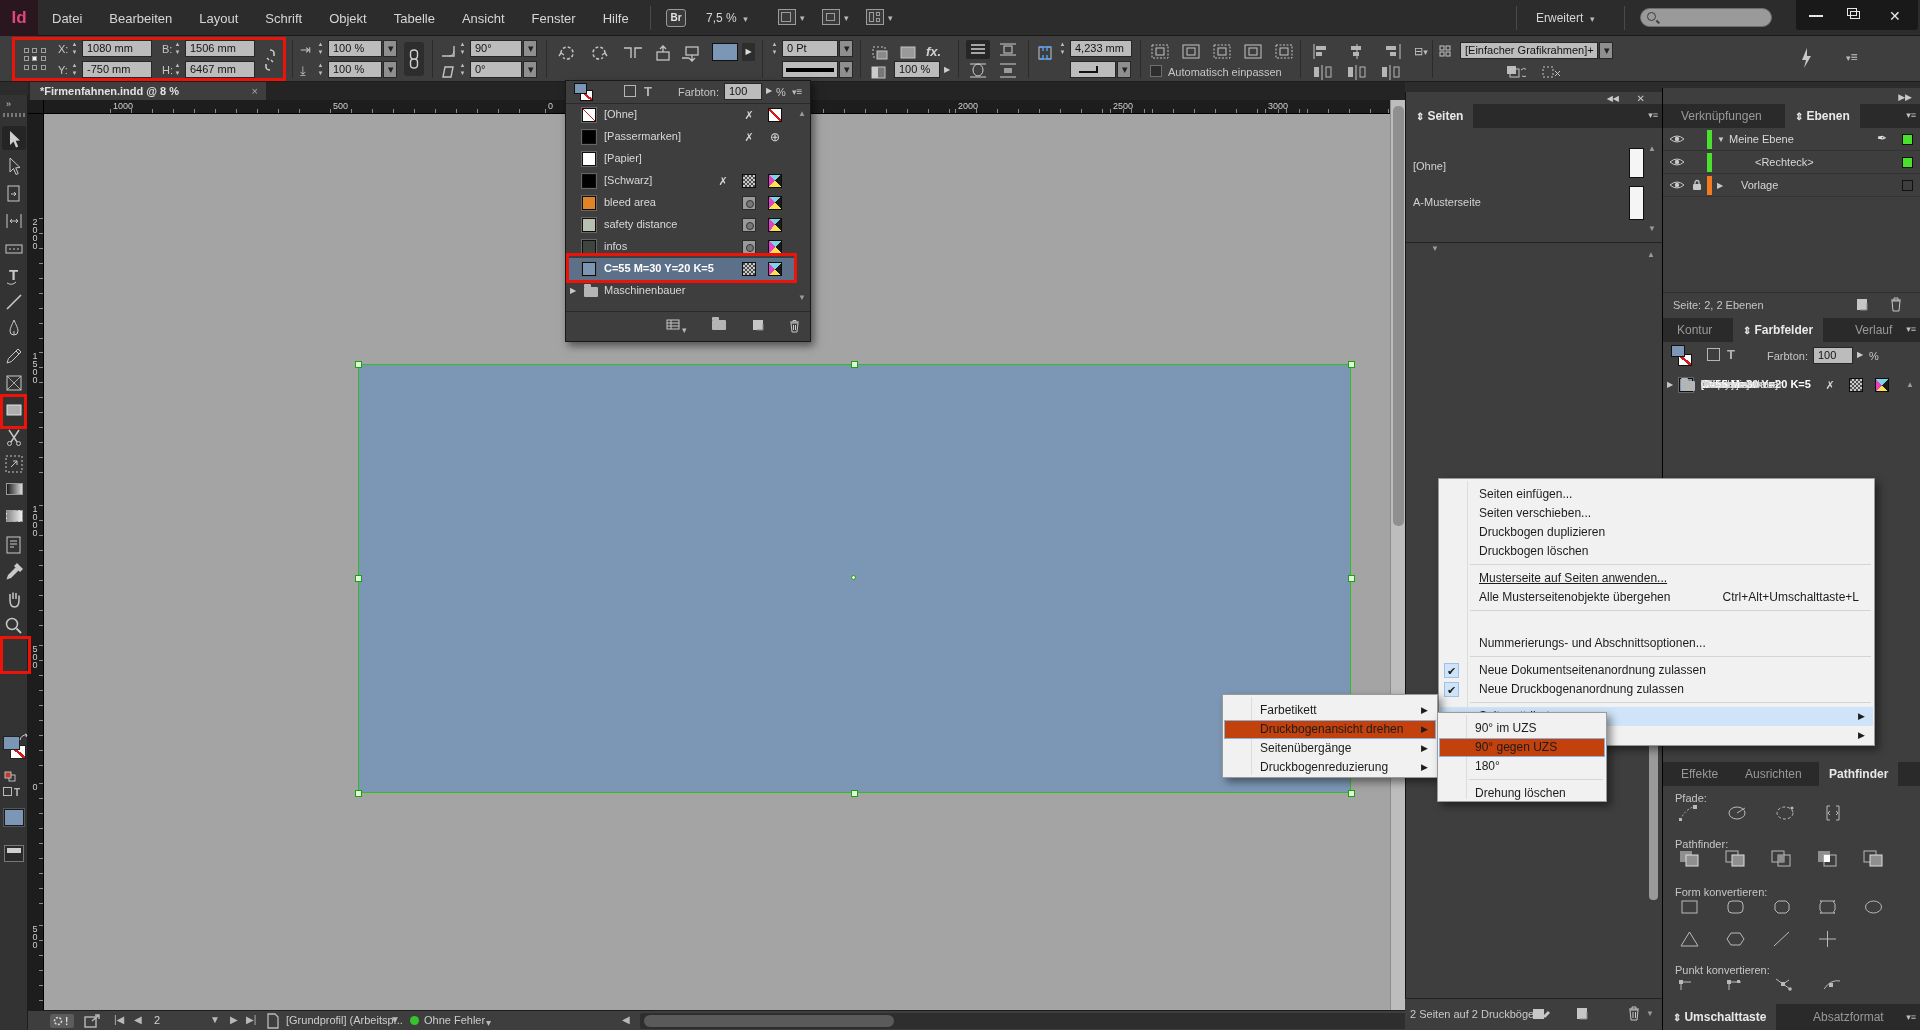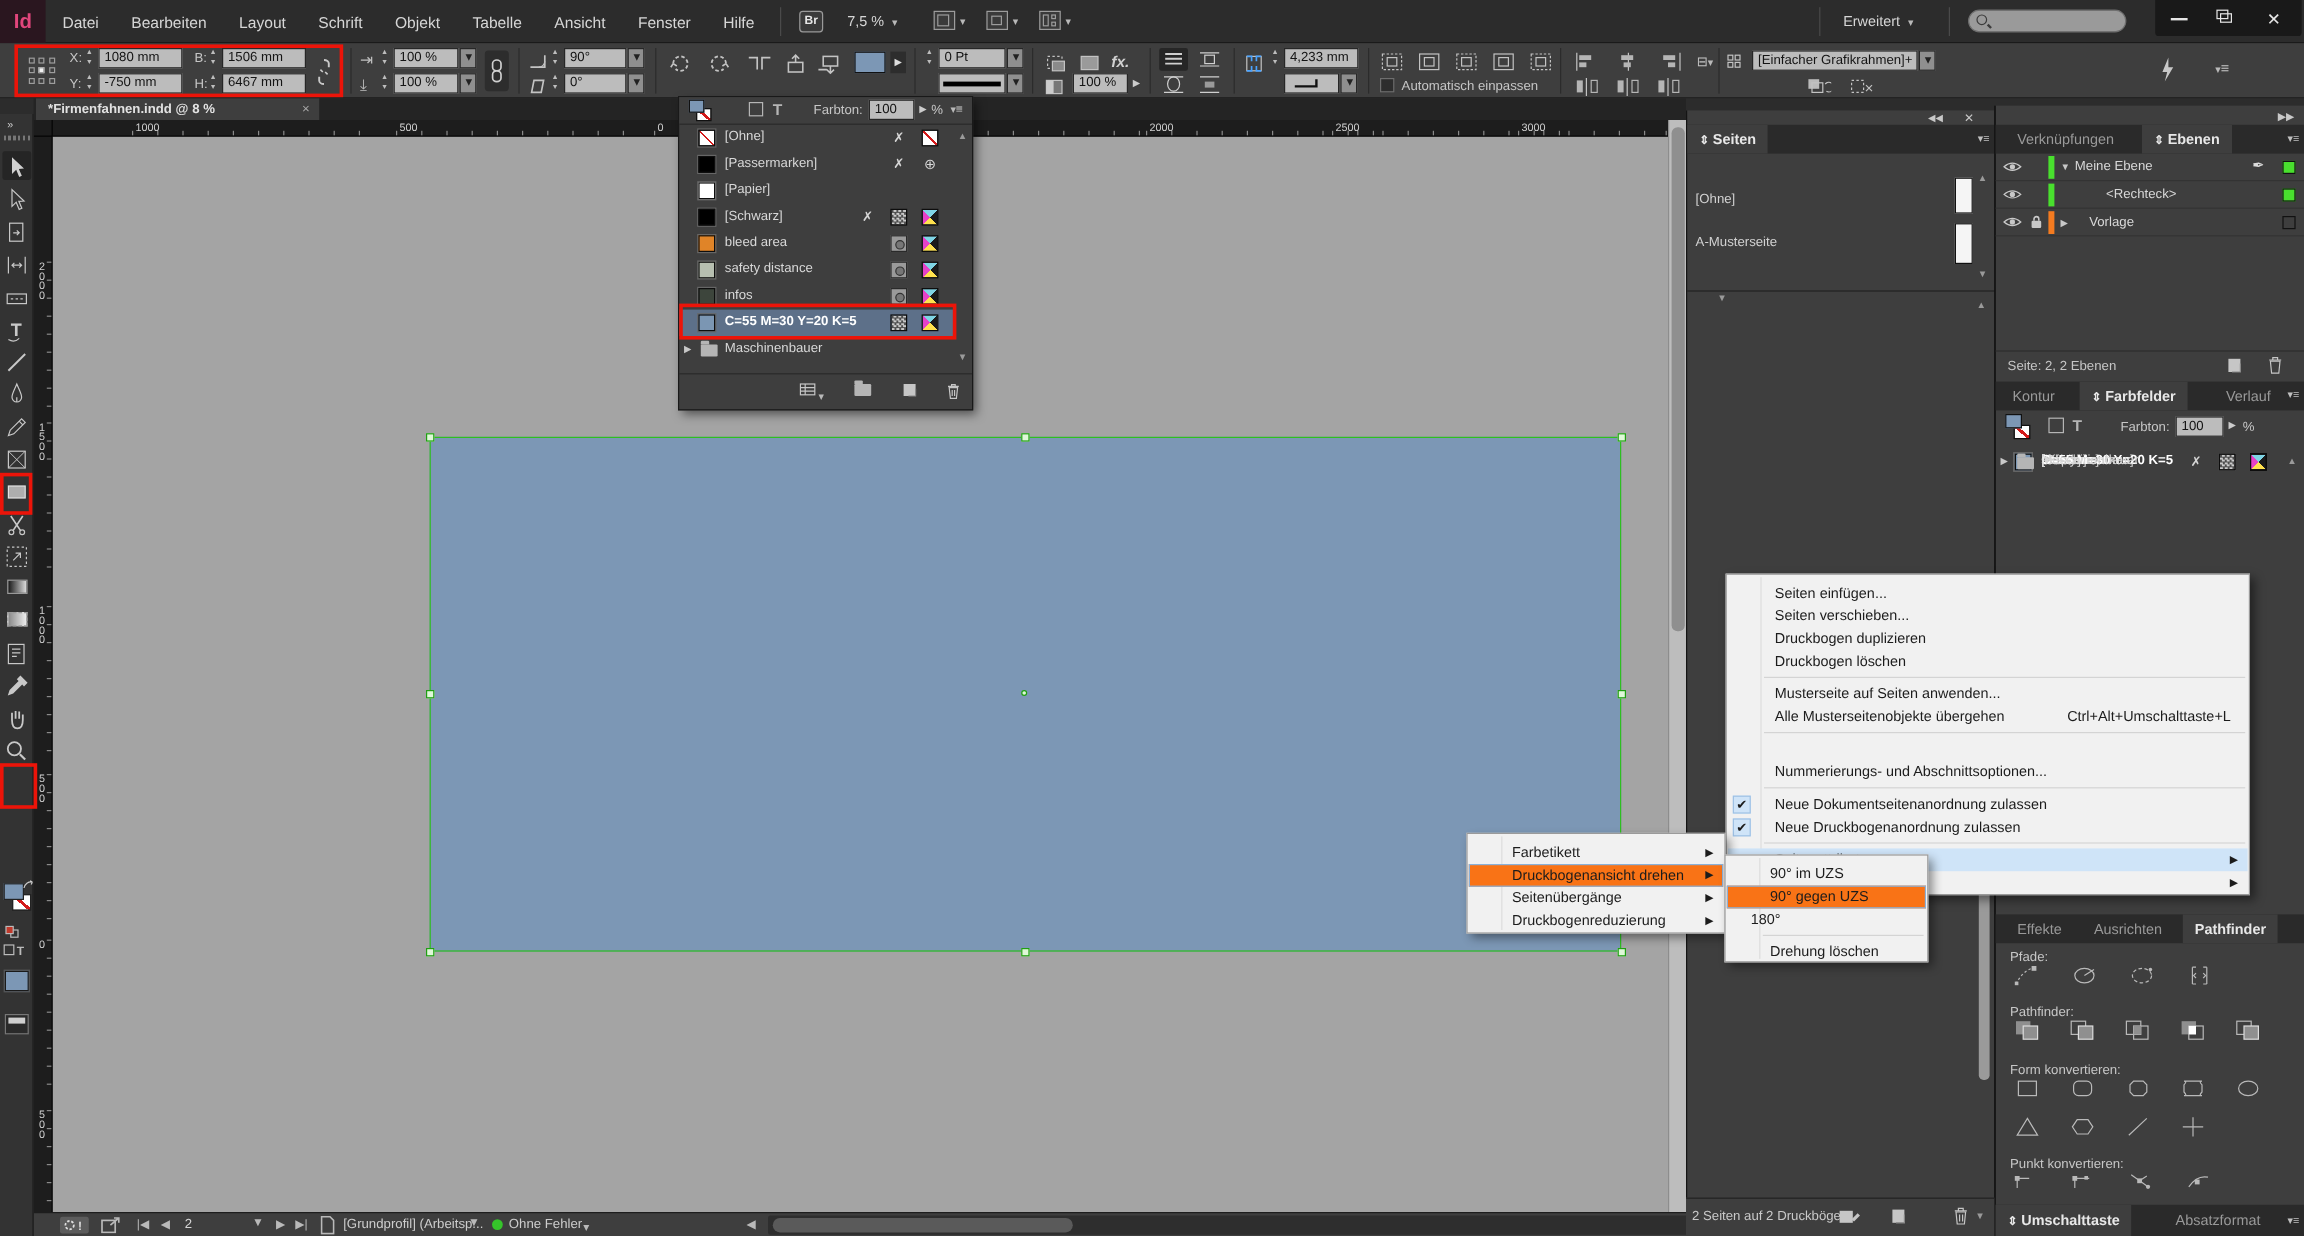--- a/index.html
+++ b/index.html
@@ -96,21 +96,21 @@
 .lrow .sq{position:absolute;right:8px;top:6px;width:11px;height:11px;border:1px solid #111}
 .sbarrow{position:absolute;color:#9a9a9a;font-size:8px}
 .sect-label{position:absolute;font-size:11px;color:#c6c6c6;white-space:nowrap}
 .pf-ic{position:absolute;width:26px;height:22px}
 .pf-ic svg{display:block}
 
 .wmenu{position:absolute;background:#f1f1f1;border:1px solid #9a9a9a;box-shadow:4px 4px 8px rgba(0,0,0,.45)}
 .wmenu .gut{position:absolute;left:28px;top:2px;bottom:2px;width:1px;background:#dcdcdc}
 .m-item{position:absolute;left:1px;right:1px;height:19px;line-height:19px;font-size:12px;color:#1c1c1c;padding-left:39px;white-space:nowrap}
 .m-item.hl{background:#cfe4f8}
-.m-item.hlb{background:#f97316;outline:1px solid #8ab1d9;outline-offset:-1px}
+.m-item.hlb{background:#c2410c;outline:1px solid #8ab1d9;outline-offset:-1px}
 .m-sep{position:absolute;left:31px;right:3px;height:1px;background:#d4d4d4}
 .m-arrow{position:absolute;right:8px;top:0;color:#1c1c1c;font-size:9px;line-height:19px}
 .m-short{position:absolute;right:14px;top:0;color:#1c1c1c;font-size:12px;line-height:19px}
 .m-check{position:absolute;left:4px;top:2px;width:15px;height:15px;background:#cfe4f8;border:1px solid #9ec1e4;color:#1c1c1c;font-size:11px;line-height:14px;text-align:center}
 
 #statusbar{position:absolute;left:28px;top:1010px;width:1377px;height:20px;background:#3e3e3e;border-top:1px solid #1d1d1d;font-size:11px;color:#c9c9c9}
 .sic{position:absolute;top:3px;color:#b9b9b9;font-size:10px}
 #hscroll{position:absolute;left:612px;top:2px;width:790px;height:16px;background:#2e2e2e;border-radius:2px}
 #hscroll .thumb{position:absolute;left:4px;top:2px;width:250px;height:12px;background:#5a5a5a;border-radius:6px}
 
@@ -1132,21 +1132,21 @@
     </div>
   </div>
 
   <div id="ctxmenu" class="wmenu" style="left:1438px;top:478px;width:437px;height:268px;z-index:50">
       <div class="gut"></div>
       <div class="m-item" style="top: 6px;">Seiten einfügen...</div>
       <div class="m-item" style="top: 25px;">Seiten verschieben...</div>
       <div class="m-item" style="top: 44px;">Druckbogen duplizieren</div>
       <div class="m-item" style="top: 63px;">Druckbogen löschen</div>
       <div class="m-sep" style="top: 85px;"></div>
-      <div class="m-item" style="top: 90px;">Musterseite auf Seiten anwenden...</div>
+      <div class="m-item" style="top: 90px; text-decoration: underline;">Musterseite auf Seiten anwenden...</div>
       <div class="m-item" style="top: 109px;">Alle Musterseitenobjekte übergehen<div class="m-short">Ctrl+Alt+Umschalttaste+L</div></div>
       <div class="m-sep" style="top: 131px;"></div>
       <div class="m-item" style="top: 155px;">Nummerierungs- und Abschnittsoptionen...</div>
       <div class="m-sep" style="top: 177px;"></div>
       <div class="m-item" style="top: 182px;">Neue Dokumentseitenanordnung zulassen<div class="m-check">✔</div></div>
       <div class="m-item" style="top: 201px;">Neue Druckbogenanordnung zulassen<div class="m-check">✔</div></div>
       <div class="m-sep" style="top: 223px;"></div>
       <div class="m-item hl" style="top: 228px;">Seitenattribute<div class="m-arrow">▶</div></div>
       <div class="m-item" style="top: 247px;">
         <div class="m-arrow">▶</div>
@@ -1156,21 +1156,21 @@
       <div class="gut"></div>
       <div class="m-item" style="top: 6px; padding-left: 36px;">Farbetikett<div class="m-arrow">▶</div></div>
       <div class="m-item hlb" style="top: 25px; padding-left: 36px;">Druckbogenansicht drehen<div class="m-arrow">▶</div></div>
       <div class="m-item" style="top: 44px; padding-left: 36px;">Seitenübergänge<div class="m-arrow">▶</div></div>
       <div class="m-item" style="top: 63px; padding-left: 36px;">Druckbogenreduzierung<div class="m-arrow">▶</div></div>
     </div>
   <div id="submenuR" class="wmenu" style="left:1437px;top:712px;width:170px;height:90px;z-index:60">
       <div class="gut"></div>
       <div class="m-item" style="top: 6px; padding-left: 36px;">90° im UZS</div>
       <div class="m-item hlb" style="top: 25px; padding-left: 36px;">90° gegen UZS</div>
-      <div class="m-item" style="top: 44px; padding-left: 20px;">180°</div>
+      <div class="m-item" style="top: 44px; padding-left: 36px;">180°</div>
       <div class="m-sep" style="top: 66px;"></div>
       <div class="m-item" style="top: 71px; padding-left: 36px;">Drehung löschen</div>
     </div>
 
   <div id="statusbar">
     <div class="abs" style="left:22px;top:3px;width:24px;height:14px;background:#5c5c5c;border-radius:2px"><svg width="24" height="14">
           <circle cx="8" cy="7" r="3.5" fill="none" stroke="#ddd" stroke-width="1.5" stroke-dasharray="2 1.5"></circle>
           <text x="15" y="11" fill="#ddd" font-size="10" font-weight="bold">!</text>
         </svg></div>
     <svg class="abs" style="left:56px;top:3px" width="18" height="14">

